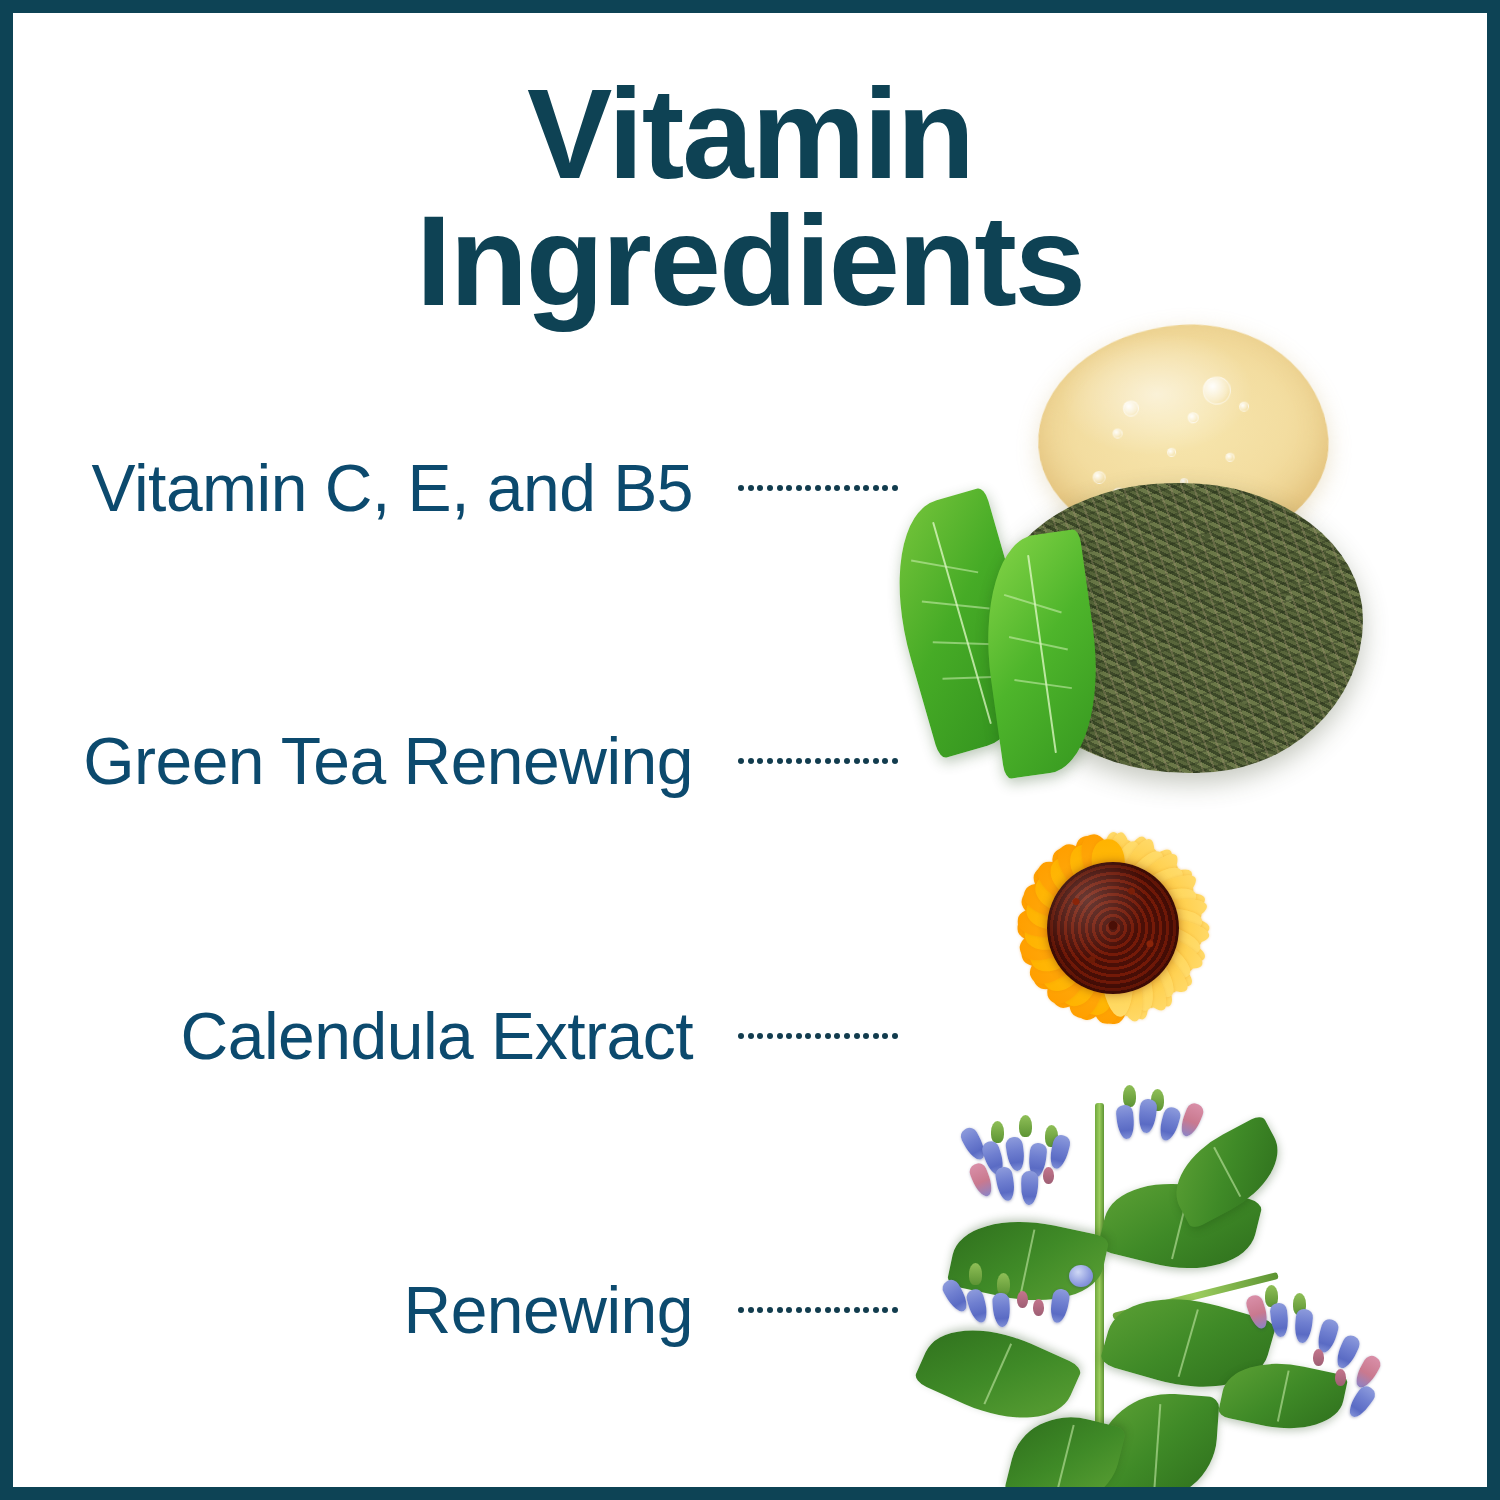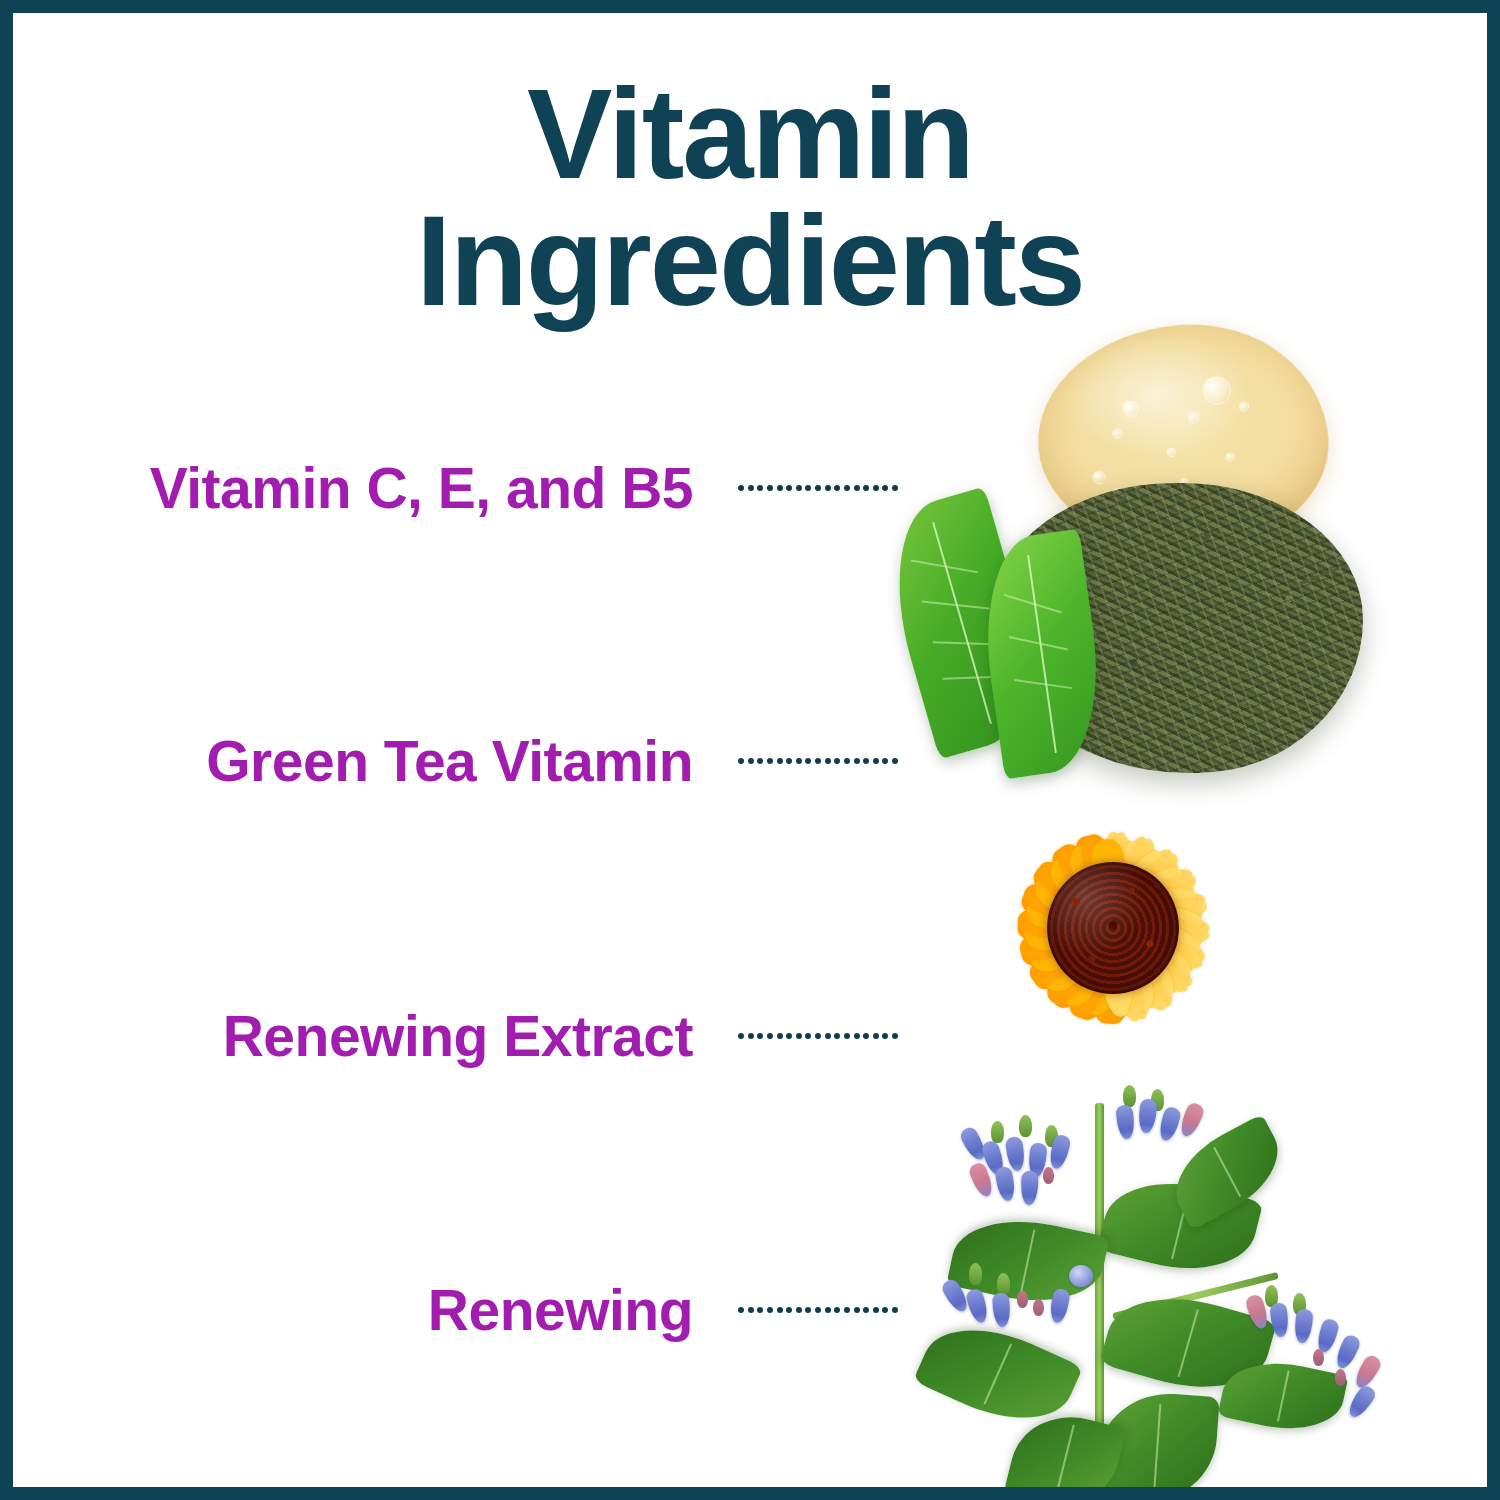--- a/index.html
+++ b/index.html
@@ -37,23 +37,23 @@
   }
   .row{
     position:absolute;
     left:0;width:890px;
     height:70px;
     display:flex;
     align-items:center;
     justify-content:flex-end;
   }
   .row-label{
-    color:#a21caf;
-    font-size:57px;
-    font-weight:700;
+    color:#0c4a6e;
+    font-size:66px;
+    font-weight:400;
     letter-spacing:-0.5px;
     white-space:nowrap;
     line-height:1;
   }
   .leader{
     width:160px;
     margin-left:45px;
     margin-right:5px;
     display:flex;
     justify-content:space-between;
@@ -232,21 +232,21 @@
           <i></i>
           <i></i>
           <i></i>
           <i></i>
           <i></i>
           <i></i>
       </span>
     </div>
 
     <div class="row" style="top:293px">
-      <span class="row-label">Green Tea Vitamin</span>
+      <span class="row-label">Green Tea Renewing</span>
       <span class="leader">
         <i></i>
           <i></i>
           <i></i>
           <i></i>
           <i></i>
           <i></i>
           <i></i>
           <i></i>
           <i></i>
@@ -255,21 +255,21 @@
           <i></i>
           <i></i>
           <i></i>
           <i></i>
           <i></i>
           <i></i>
       </span>
     </div>
 
     <div class="row" style="top:568px">
-      <span class="row-label">Renewing Extract</span>
+      <span class="row-label">Calendula Extract</span>
       <span class="leader">
         <i></i>
           <i></i>
           <i></i>
           <i></i>
           <i></i>
           <i></i>
           <i></i>
           <i></i>
           <i></i>

